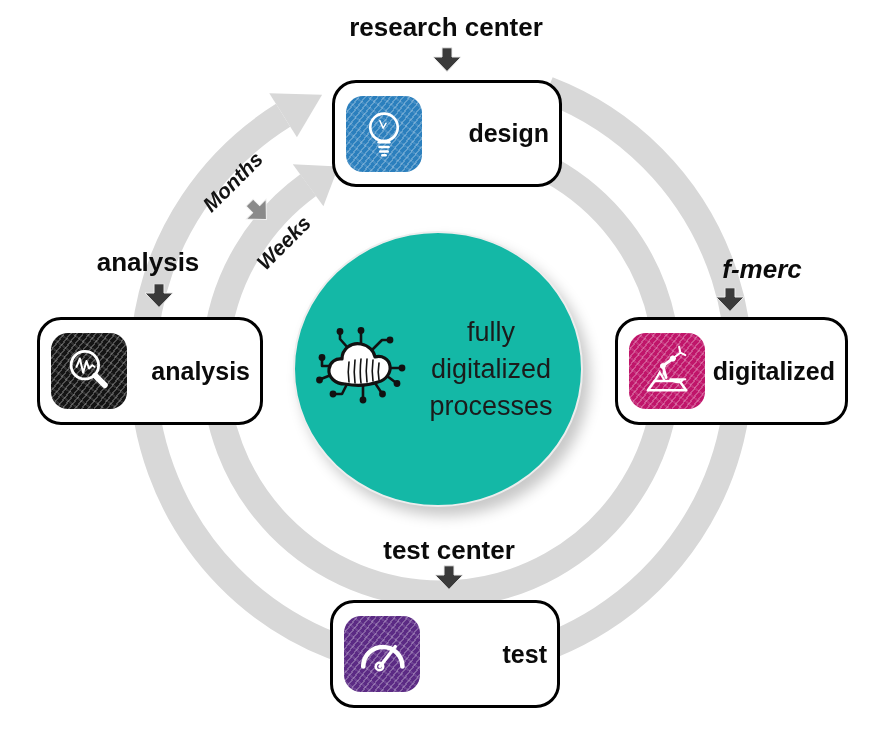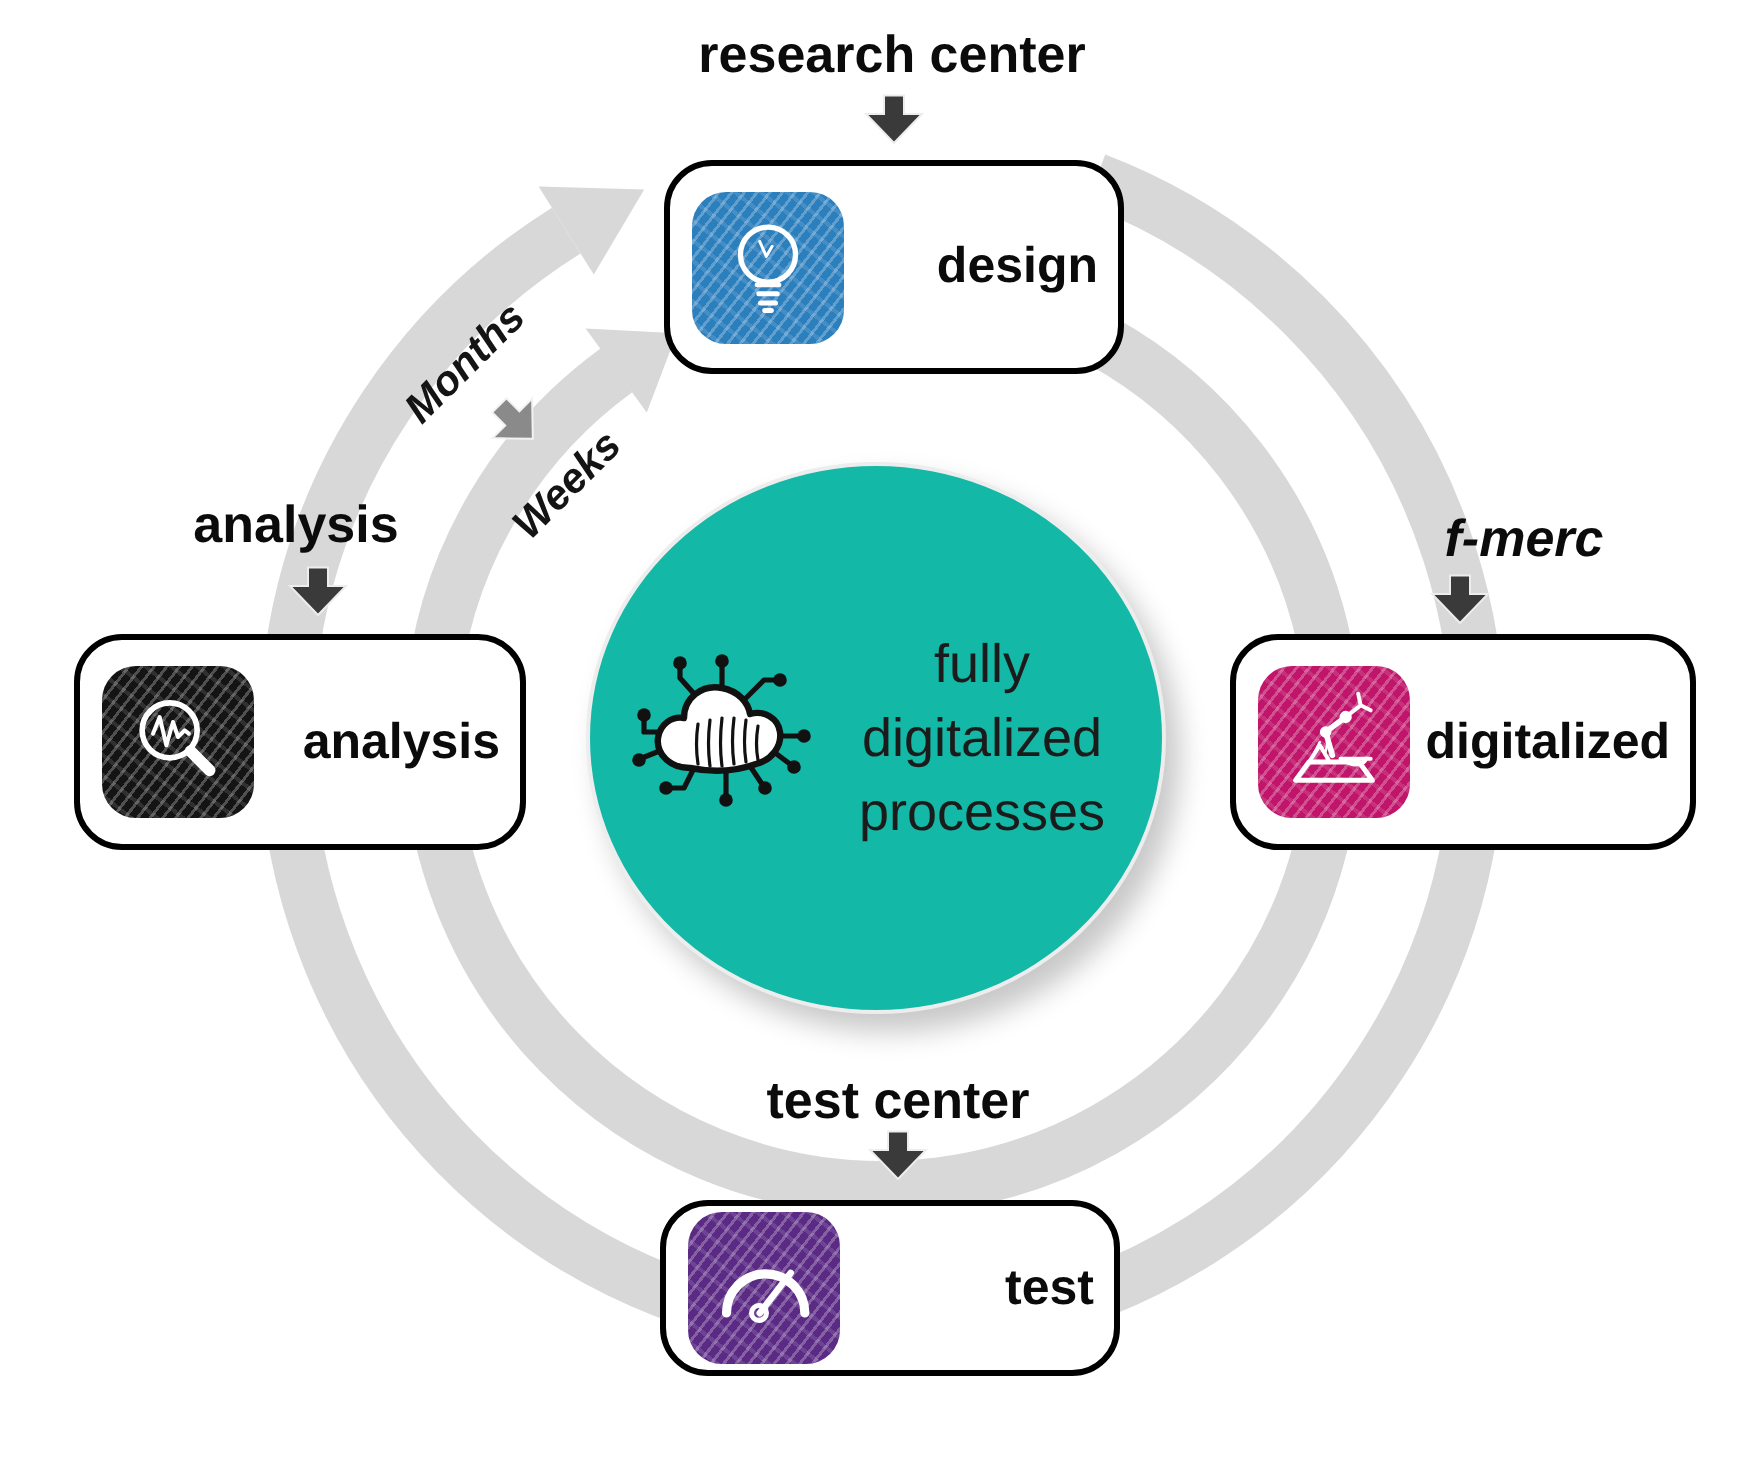--- a/index.html
+++ b/index.html
@@ -24,21 +24,21 @@
   #central-icon{flex:0 0 auto;margin-left:6px;}
   #central-text{flex:1;text-align:center;font-size:27px;line-height:37px;color:#1b1b1b;font-weight:400;}
 
   
   .stage-box{position:absolute;z-index:4;background:#ffffff;border:3.5px solid #000000;
              border-radius:24px;display:flex;align-items:center;box-sizing:border-box;
              padding:0 10px 0 11px;gap:6px;}
   #design-box{left:332px;top:80px;width:230px;height:107px;}
   #production-box{left:615px;top:317px;width:233px;height:108px;}
   #analysis-box{left:37px;top:317px;width:226px;height:108px;}
-  #test-box{left:330px;top:600px;width:230px;height:88px;}
+  #test-box{left:330px;top:600px;width:230px;height:108px;}
 
   .stage-label{flex:1;text-align:right;font-size:25px;font-weight:700;color:#0b0b0b;}
 
   .tile{position:relative;width:76px;height:76px;border-radius:17px;flex:0 0 auto;
         display:flex;align-items:center;justify-content:center;}
   .tile::before{content:"";position:absolute;inset:0;border-radius:inherit;
         background:repeating-linear-gradient(128deg,rgba(255,255,255,.26) 0 1.5px,rgba(255,255,255,0) 1.5px 5px),
                    repeating-linear-gradient(38deg,rgba(255,255,255,.12) 0 2px,rgba(255,255,255,0) 2px 8px);}
   .tile svg{position:relative;z-index:1;}
   #design-tile{background:#2b7fbd;}

